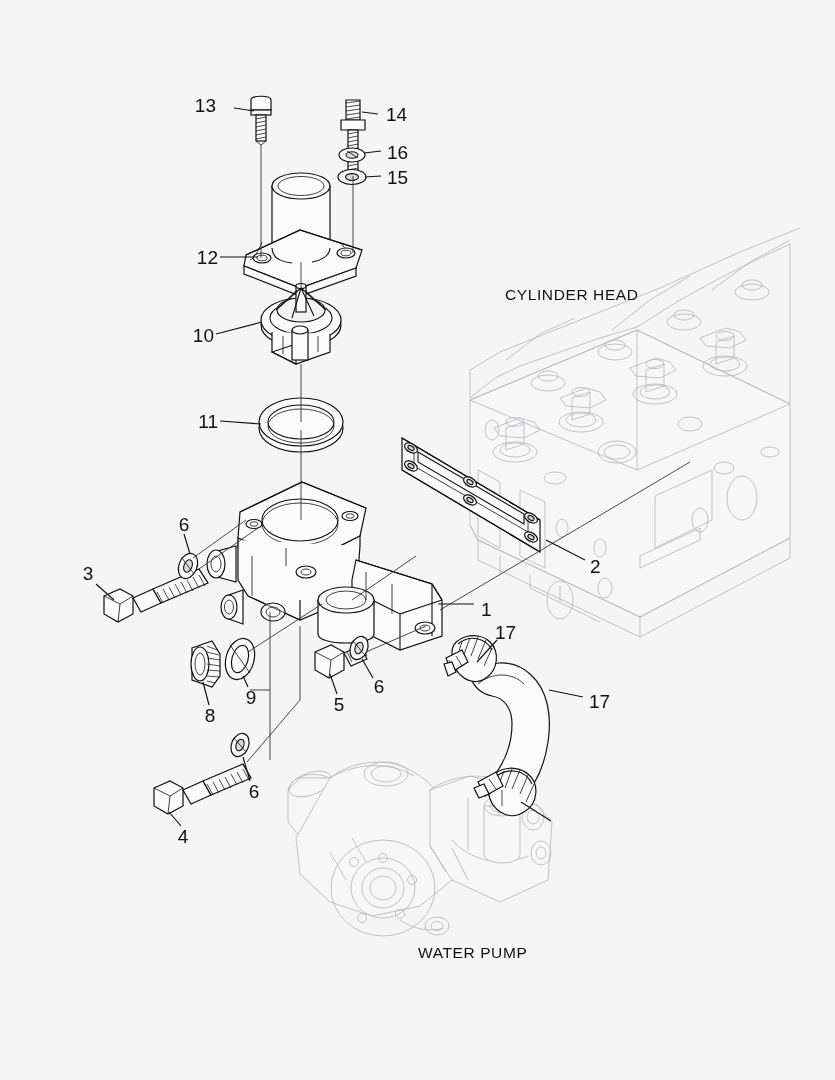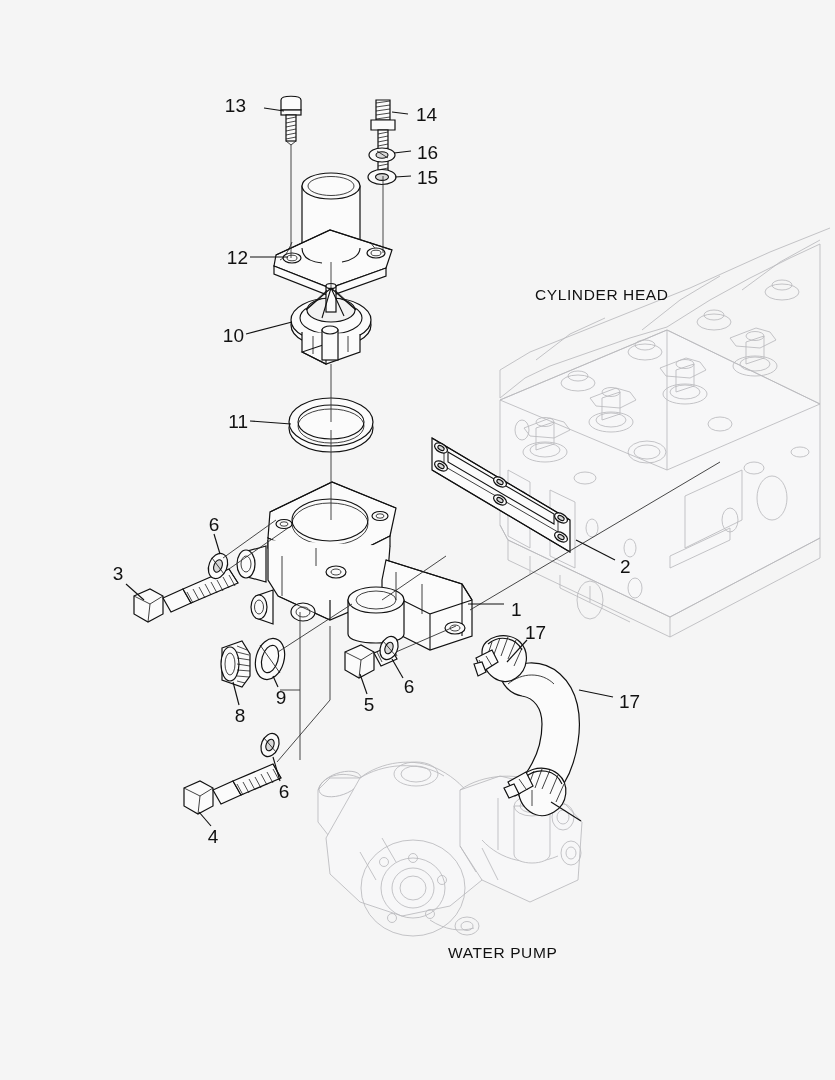--- a/index.html
+++ b/index.html
@@ -3,21 +3,21 @@
 <meta charset="utf-8">
 <style>
   html,body{margin:0;padding:0;}
   body{
     width:835px;height:1080px;
     background:#f5f5f5;
     font-family:"Liberation Sans", sans-serif;
     overflow:hidden;
     position:relative;
   }
-  #diagram-root{position:absolute;inset:0;margin-left:30px;}
+  #diagram-root{position:absolute;inset:0;}
   svg#parts-diagram{display:block;width:835px;height:1080px;}
   .callout-text{
     font-family:"Liberation Sans", sans-serif;
     font-size:19px;
     fill:#111111;
   }
   .section-text{
     font-family:"Liberation Sans", sans-serif;
     font-size:15.5px;
     letter-spacing:0.6px;

